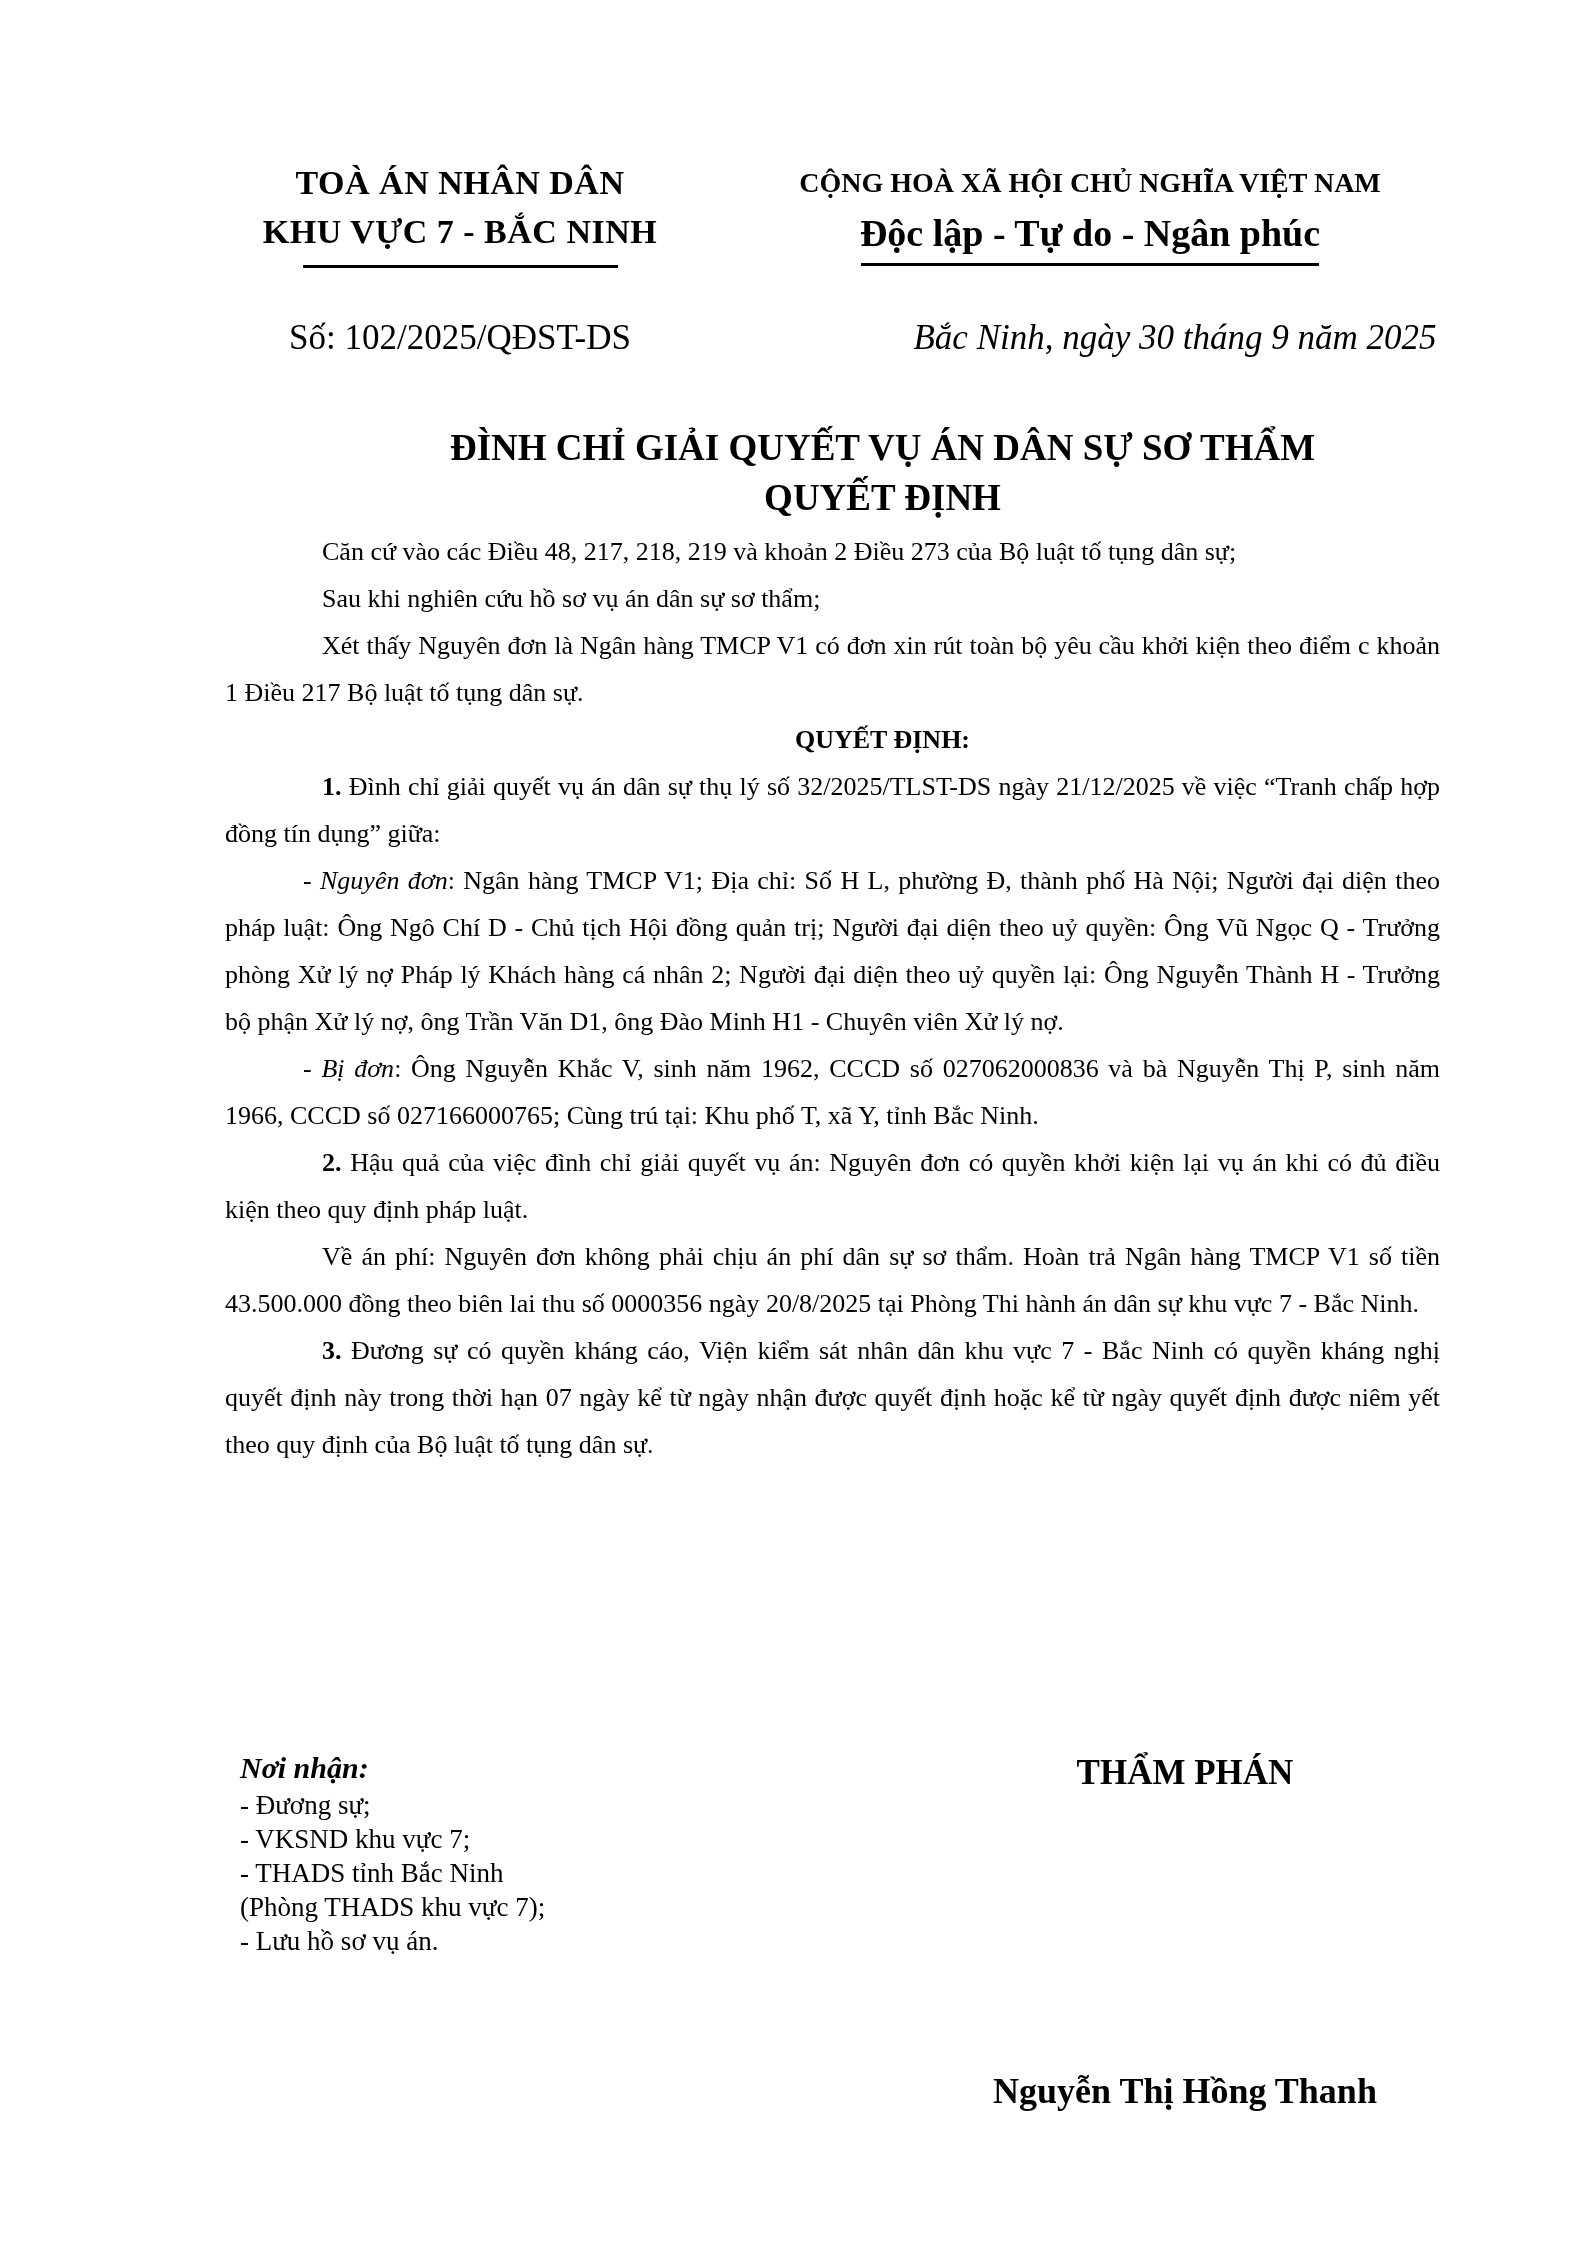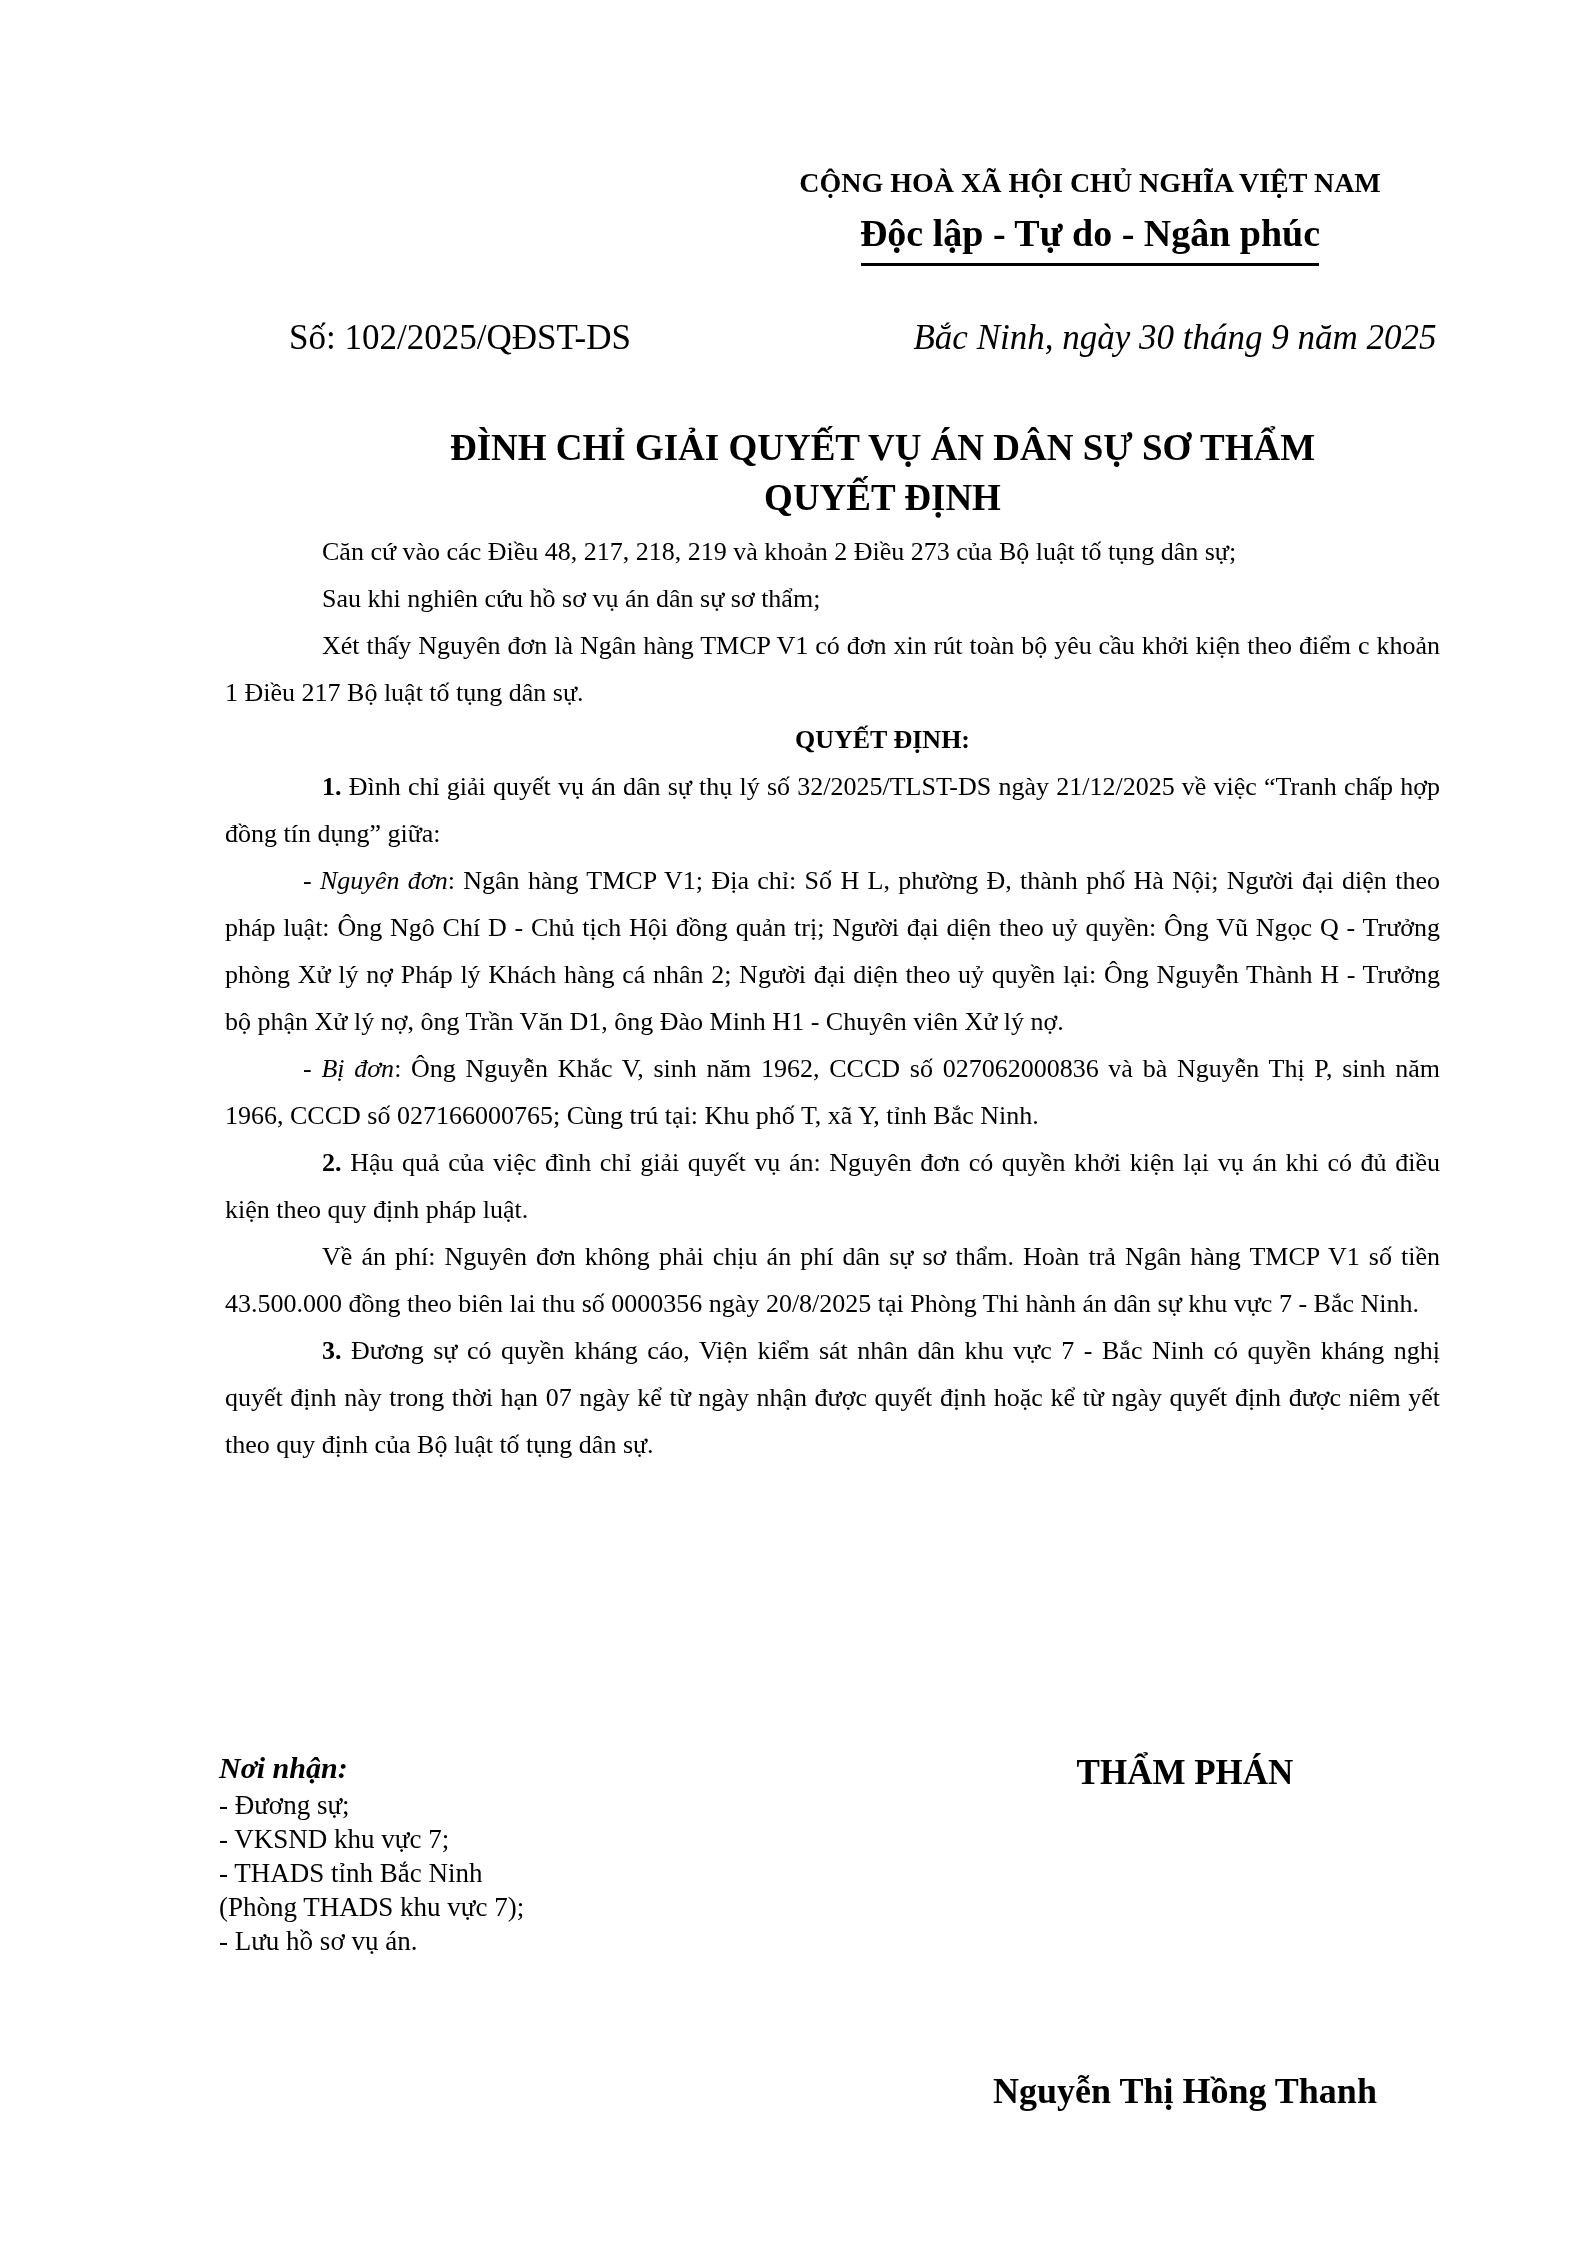--- a/index.html
+++ b/index.html
@@ -54,34 +54,39 @@
   .body-block p { margin: 0; }
   .body-block p.norm { text-indent: 97px; }
   .body-block p.dash { text-indent: 78px; }
   .body-block p.heading {
     text-align: center; text-indent: 0; padding-left: 100px; font-weight: bold;
   }
   .body-block b { font-weight: bold; }
   .body-block i { font-style: italic; }
 
   
-  .recipients { position: absolute; left: 219px; top: 1748px; width: 620px; }
+  .recipients { position: absolute; left: 240px; top: 1748px; width: 620px; }
   .rec-label { font-size: 30px; font-weight: bold; font-style: italic; line-height: 40px; }
   .rec-item  { font-size: 27px; line-height: 34px; }
   .rec-item:first-of-type { margin-top: 6px; }
 
   .judge-block { position: absolute; left: 945px; top: 1748px; width: 480px; text-align: center; }
   .judge-title { font-size: 35px; font-weight: bold; line-height: 50px; }
   .judge-name  { font-size: 36px; font-weight: bold; margin-top: 272px; }
 </style>
 </head>
 <body>
 
 <div class="page">
 
+  <div class="hdr-left">
+    <div class="l1">TOÀ ÁN NHÂN DÂN</div>
+    <div class="l2">KHU VỰC 7 - BẮC NINH</div>
+    <div class="rule"></div>
+  </div>
 
   <div class="hdr-right">
     <div class="l1">CỘNG HOÀ XÃ HỘI CHỦ NGHĨA VIỆT NAM</div>
     <div class="l2">Độc lập - Tự do - Ngân phúc</div>
     <div class="rule"></div>
   </div>
 
   <div class="doc-number">Số: 102/2025/QĐST-DS</div>
   <div class="date-line">Bắc Ninh, ngày 30 tháng 9 năm 2025</div>
 

